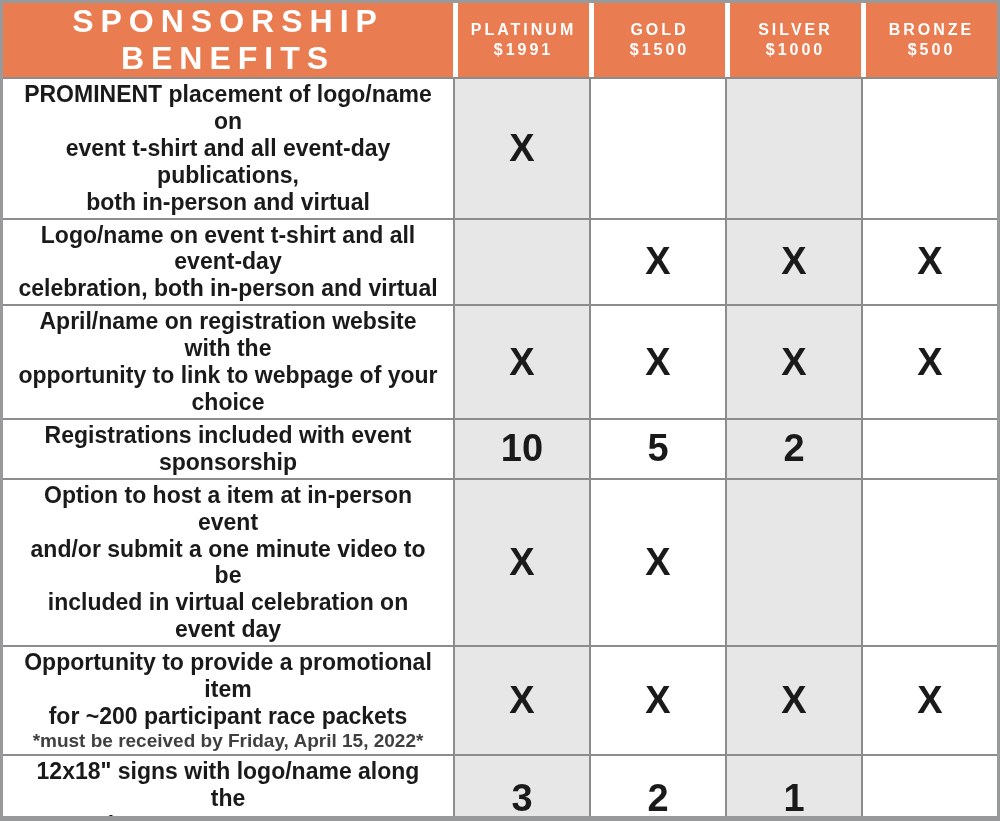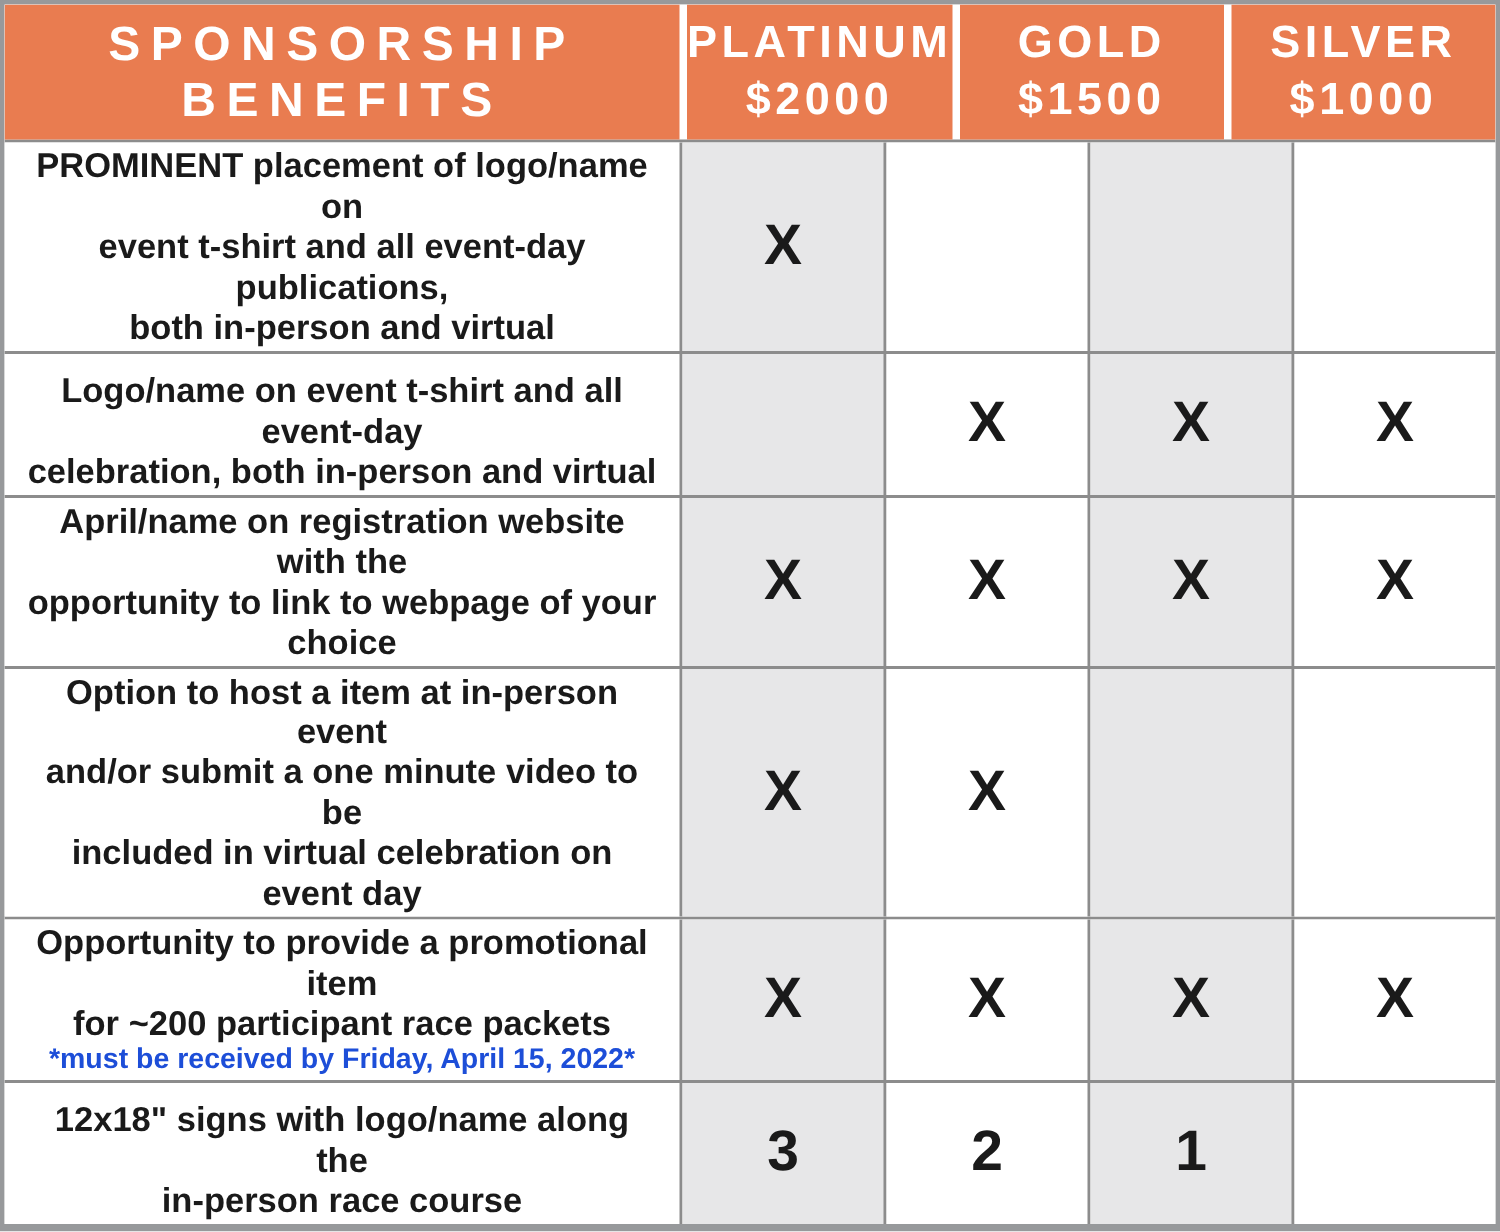--- a/index.html
+++ b/index.html
@@ -40,21 +40,21 @@
   .h-benefits {
     width: 450px;
     flex: none;
     margin-right: 5px;
     font-size: 32px;
     letter-spacing: 7px;
   }
   .h-tier {
     flex: 1;
     margin-right: 5px;
-    font-size: 30px;
+    font-size: 16px;
     letter-spacing: 3px;
     line-height: 1.28;
   }
   .h-tier:last-child { margin-right: 0; }
   
   .body {
     flex: 1;
     display: flex;
     flex-direction: column;
   }
@@ -83,21 +83,21 @@
     font-size: 23px;
     line-height: 1.17;
     color: #1a1a1a;
     white-space: pre-line;
   }
   .benefit-note {
     font-weight: bold;
     font-stretch: condensed;
     font-size: 19px;
     line-height: 1.15;
-    color: #1d4ed8;
+    color: #404040;
     white-space: pre-line;
   }
   .value-cell {
     box-sizing: border-box;
     flex: 1;
     border-right: 2px solid #8c8c8c;
     display: flex;
     align-items: center;
     justify-content: center;
     background: #ffffff;
@@ -115,29 +115,33 @@
 <body>
 
 <div class="table-wrap">
 
   <div class="header-row">
     <div class="h-cell h-benefits">
       <span>SPONSORSHIP BENEFITS</span>
     </div>
     <div class="h-cell h-tier">
       <span>PLATINUM</span>
-      <span>$2000</span>
+      <span>$1991</span>
     </div>
     <div class="h-cell h-tier">
       <span>GOLD</span>
       <span>$1500</span>
     </div>
     <div class="h-cell h-tier">
       <span>SILVER</span>
       <span>$1000</span>
+    </div>
+    <div class="h-cell h-tier">
+      <span>BRONZE</span>
+      <span>$500</span>
     </div>
   </div>
 
   <div class="body">
 
     <div class="body-row">
       <div class="benefit-cell">
         <span class="benefit-text">PROMINENT placement of logo/name on
 event t-shirt and all event-day publications,
 both in-person and virtual</span>
@@ -187,20 +191,38 @@
           <span class="mark">X</span>
         </div>
       <div class="value-cell shaded">
           <span class="mark">X</span>
         </div>
       <div class="value-cell">
           <span class="mark">X</span>
         </div>
     </div>
 
+    <div class="body-row">
+      <div class="benefit-cell">
+        <span class="benefit-text">Registrations included with event
+sponsorship</span>
+      </div>
+      <div class="value-cell shaded">
+          <span class="mark">10</span>
+        </div>
+      <div class="value-cell">
+          <span class="mark">5</span>
+        </div>
+      <div class="value-cell shaded">
+          <span class="mark">2</span>
+        </div>
+      <div class="value-cell">
+          <span class="mark"></span>
+        </div>
+    </div>
 
     <div class="body-row">
       <div class="benefit-cell">
         <span class="benefit-text">Option to host a item at in-person event
 and/or submit a one minute video to be
 included in virtual celebration on event day</span>
       </div>
       <div class="value-cell shaded">
           <span class="mark">X</span>
         </div>

